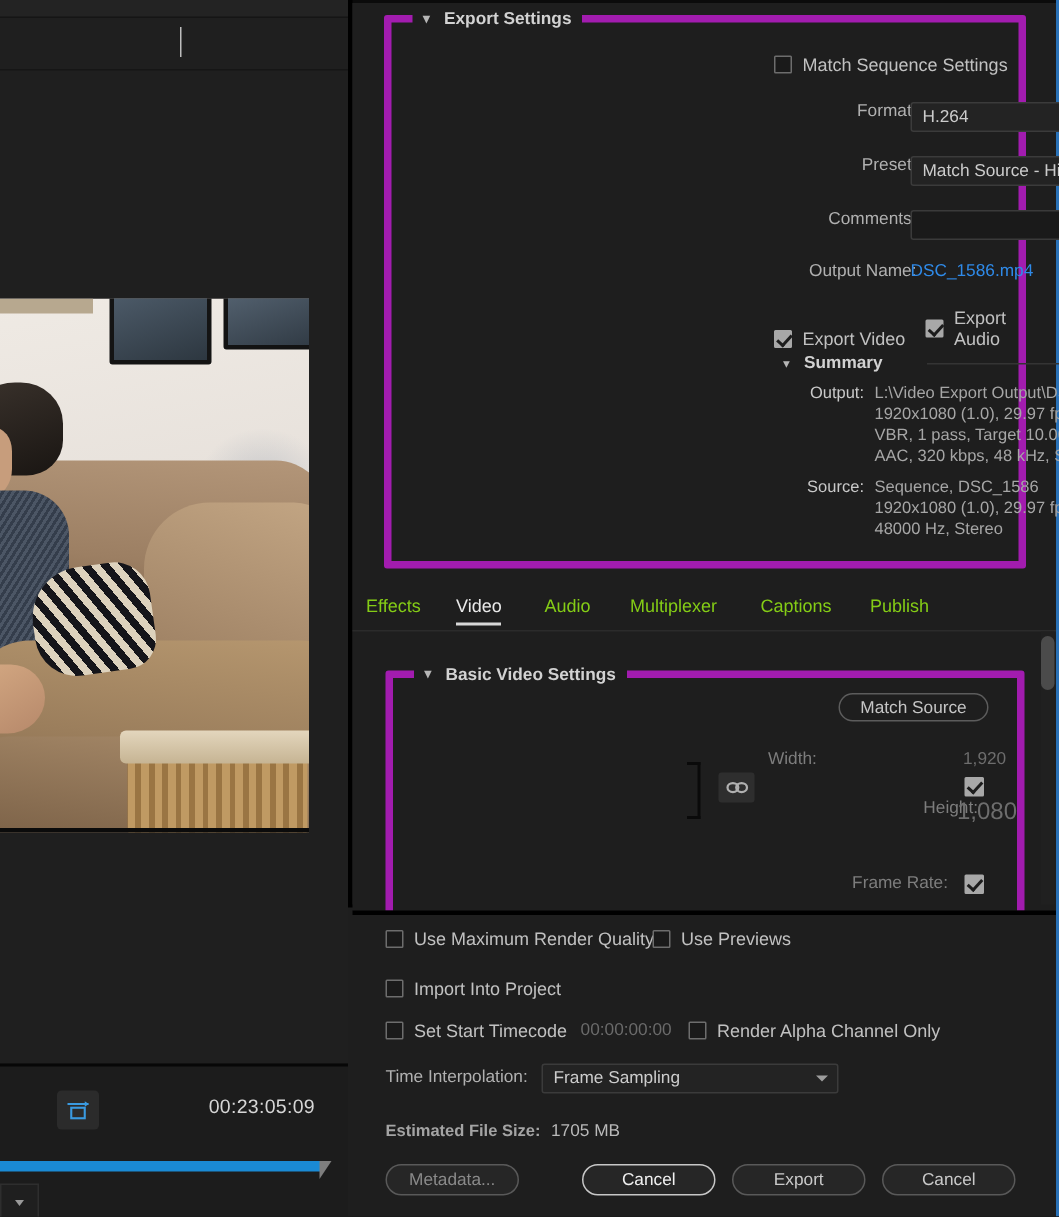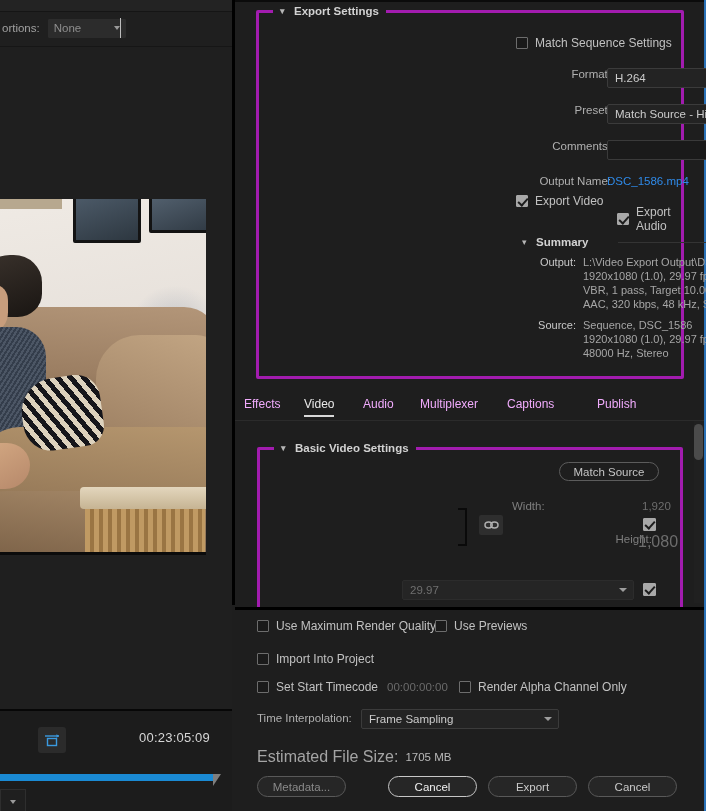--- a/index.html
+++ b/index.html
@@ -55,21 +55,21 @@
 
   
   .dialog { position: absolute; left: 232px; top: 0; width: 474px; height: 811px; background: #1e1e1e; }
   .dlg-right-accent { position: absolute; right: 0; top: 0; width: 2px; height: 811px; background: #2a72b8; }
   .dlg-left-edge { position: absolute; left: 0; top: 0; width: 3px; height: 605px; background: #000; }
   .dlg-top-edge { position: absolute; left: 0; top: 0; width: 474px; height: 2px; background: #0b0b0b; }
 
   .scroll-area { position: absolute; left: 3px; top: 2px; width: 469px; height: 601px; background: #1e1e1e; }
 
   
-  .group { position: absolute; border: 3px solid #a21caf; border-radius: 2px; text-decoration: underline; }
+  .group { position: absolute; border: 5px solid #a21caf; border-radius: 2px; text-decoration: underline; }
   .group-title {
     position: absolute; top: -8px; left: 14px; background: #1e1e1e; padding: 0 7px;
     font-size: 11.5px; color: #d2d2d2; font-weight: bold; white-space: nowrap;
   }
   .twisty { display: inline-block; width: 9px; color: #b6b6b6; font-size: 9px; margin-right: 5px; vertical-align: 1px; }
 
   .row { position: absolute; display: flex; align-items: center; }
   .lbl { font-size: 11.5px; color: #b0b0b0; text-align: right; }
   .lbl-dim { color: #7d7d7d; }
 
@@ -93,21 +93,21 @@
 
   .link { font-size: 11.5px; color: #2f8ae8; }
 
   .sum-key { font-size: 11px; color: #c9c9c9; text-align: right; }
   .sum-val { font-size: 11px; color: #a6a6a6; white-space: pre; }
 
   .rule { position: absolute; height: 1px; background: #343434; }
 
   
   .tabs { position: absolute; left: 3px; top: 392px; width: 469px; height: 29px; border-bottom: 1px solid #2b2b2b; }
-  .tab { position: absolute; top: 5px; font-size: 12px; color: #f0abfc; padding-bottom: 6px; }
+  .tab { position: absolute; top: 5px; font-size: 12px; color: #84cc16; padding-bottom: 6px; }
   .tab.active { color: #e9e9e9; }
   .tab.active::after { content: ""; position: absolute; left: 0; right: 0; bottom: 0; height: 2px; background: #d8d8d8; }
 
   .pill {
     border: 1px solid #5c5c5c; border-radius: 11px; height: 19px;
     display: flex; align-items: center; justify-content: center;
     font-size: 11.5px; color: #c5c5c5; background: transparent;
   }
 
   .bracket { position: absolute; width: 9px; border: 2px solid #0a0a0a; border-left: none; }
@@ -130,27 +130,20 @@
   .btn.default { border-color: #c7c7c7; color: #f0f0f0; }
 </style>
 </head>
 <body>
 
 <div id="root">
 
   <div class="left-col">
     <div class="left-top-strip"></div>
 
-    <div class="left-prop-row">
-      <span class="left-prop-label">ortions:</span>
-      <div class="left-prop-select">
-        <span>None</span>
-        <span class="left-caret"></span>
-      </div>
-    </div>
     <div class="left-textcursor"></div>
     <div class="left-sep"></div>
 
     <div class="preview-img">
       <div class="pv-wall"></div>
       <div class="pv-ledge"></div>
       <div class="pv-shadow"></div>
       <div class="pv-tv"></div>
       <div class="pv-tv2"></div>
       <div class="pv-couchback"></div>
@@ -222,21 +215,21 @@
       <div class="row" style="left:256px; top:138px; width:120px; justify-content:flex-end;">
         <span class="lbl">Comments:</span>
       </div>
       <input class="textbox" style="position: absolute; left: 372px; top: 138px; width: 285px; color: rgb(207, 207, 207); font-size: 11.5px; font-family: &quot;Liberation Sans&quot;, sans-serif; padding: 0px 5px;" value="">
 
       <div class="row" style="left:256px; top:173px; width:120px; justify-content:flex-end;">
         <span class="lbl">Output Name:</span>
       </div>
       <a class="link" style="position:absolute; left:372px; top:173px; text-decoration:none;">DSC_1586.mp4</a>
 
-      <div class="row" style="left:281px; top:192px;">
+      <div class="row" style="left:281px; top:217px;">
         <span class="cb checked"></span>
         <span class="cb-text">Export Video</span>
       </div>
       <div class="row" style="left:382px; top:203px;">
         <span class="cb checked"></span>
         <span class="cb-text">Export Audio</span>
       </div>
 
       <div class="row" style="left:287px; top:234px;">
         <span class="twisty">▾</span>
@@ -260,21 +253,21 @@
       </div>
 
     </div>
 
     <div class="tabs">
       <div class="tab" style="left:9px;">Effects</div>
       <div class="tab active" style="left:69px;">Video</div>
       <div class="tab" style="left:128px;">Audio</div>
       <div class="tab" style="left:185px;">Multiplexer</div>
       <div class="tab" style="left:272px;">Captions</div>
-      <div class="tab" style="left:362px;">Publish</div>
+      <div class="tab" style="left:345px;">Publish</div>
     </div>
 
     <div class="group" style="left:25px; top:447px; width:426px; height:192px;">
       <div class="group-title">
         <span class="twisty">▾</span><span>Basic Video Settings</span>
       </div>
     </div>
 
     <div class="pill" style="position:absolute; left:327px; top:462px; width:100px;">Match Source</div>
 
@@ -293,24 +286,20 @@
       <svg width="15" height="10" viewBox="0 0 15 10">
         <ellipse cx="4.6" cy="5" rx="3.6" ry="3" stroke="#b0b0b0" stroke-width="1.5" fill="none"></ellipse>
         <ellipse cx="10.4" cy="5" rx="3.6" ry="3" stroke="#b0b0b0" stroke-width="1.5" fill="none"></ellipse>
       </svg>
     </div>
     <div class="cb checked" style="position:absolute; left:411px; top:518px; width:13px; height:13px;"></div>
 
     <div class="row" style="position:absolute; left:260px; top:583px; width:140px; justify-content:flex-end;">
       <span class="lbl lbl-dim">Frame Rate:</span>
     </div>
-    <div class="select dim" style="position:absolute; left:170px; top:580px; width:232px;">
-      <span>29.97</span>
-      <span class="chev"></span>
-    </div>
     <div class="cb checked" style="position:absolute; left:411px; top:583px; width:13px; height:13px;"></div>
 
     <div class="vscroll-track"></div>
     <div class="vscroll-thumb"></div>
 
     <div class="bottom">
 
       <div class="row" style="left:22px; top:9px;">
         <span class="cb"></span>
         <span class="cb-text">Use Maximum Render Quality</span>
@@ -335,21 +324,21 @@
         <span class="cb-text">Render Alpha Channel Only</span>
       </div>
 
       <div style="position:absolute; left:22px; top:102px; font-size:11.5px; color:#b0b0b0;">Time Interpolation:</div>
       <div class="select" style="position:absolute; left:126px; top:99px; width:198px;">
         <span>Frame Sampling</span>
         <span class="chev"></span>
       </div>
 
       <div class="row" style="left:22px; top:138px;">
-        <span style="font-size:16px; color:#a4a4a4;">Estimated File Size:</span>
+        <span style="font-size:11px; color:#a4a4a4;font-weight:bold;">Estimated File Size:</span>
         <span style="font-size:11.5px; color:#b9b9b9; margin-left:7px;">1705 MB</span>
       </div>
 
       <div class="btn dim" style="position:absolute; left:22px; top:166px; width:89px;">Metadata...</div>
       <div class="btn default" style="position:absolute; left:153px; top:166px; width:89px;">Cancel</div>
       <div class="btn" style="position:absolute; left:253px; top:166px; width:89px;">Export</div>
       <div class="btn" style="position:absolute; left:353px; top:166px; width:89px;">Cancel</div>
     </div>
 
   </div>

